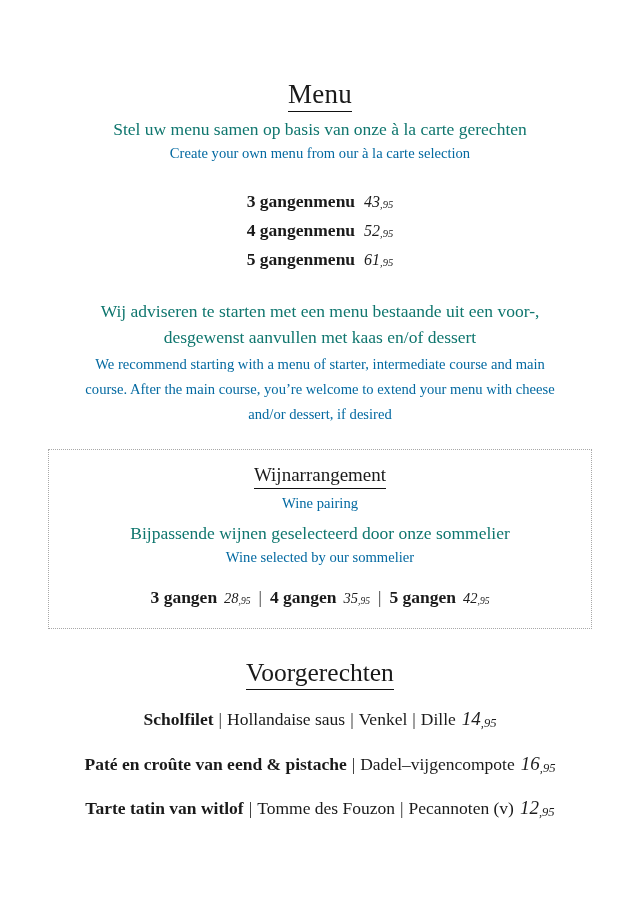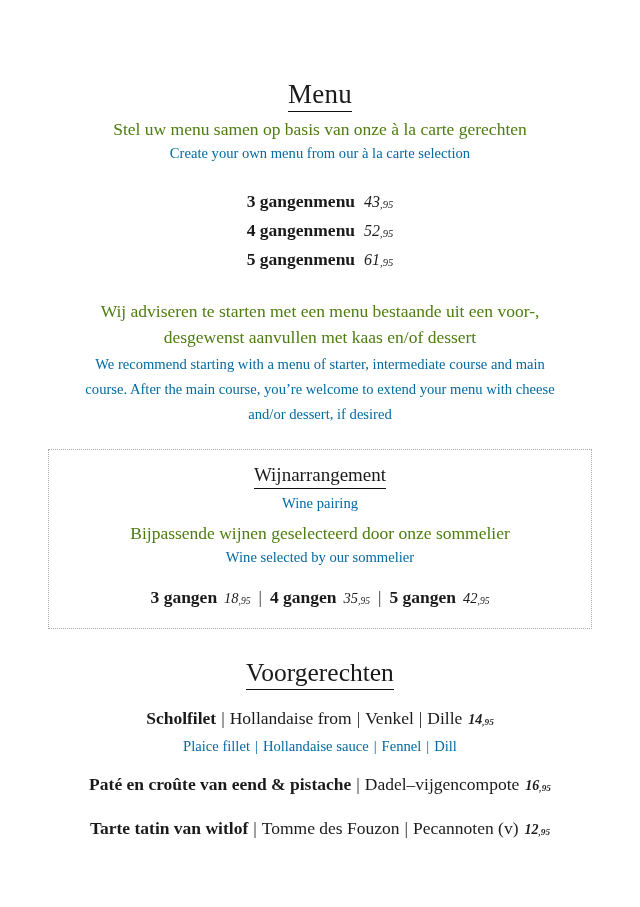--- a/index.html
+++ b/index.html
@@ -20,21 +20,21 @@
     box-sizing: border-box;
     padding: 78px 48px 0 48px;
     position: relative;
   }
 
   
   .center { text-align: center; }
   .nl {                       
     font-size: 17.5px;
     line-height: 25px;
-    color: #4d7c0f;
+    color: #0f766e;
   }
   .en {                       
     font-size: 14.6px;
     line-height: 21px;
     color: #0369a1;
   }
 
   
   .title-main {
     font-size: 27px;
@@ -123,21 +123,21 @@
   .starters { margin-top: 29px; }
   .starters-head-en { margin-top: 1px; font-size: 14.6px; }
   .dish { margin-top: 17px; }
   .dish-nl {
     font-size: 17.5px;
     line-height: 23px;
     white-space: nowrap;
   }
   .dish-nl .nm { font-weight: 700; }
   .dish-nl .sep { margin: 0 5px; color: #2a2a2a; }
-  .dish-nl .price { margin-left: 6px; font-size: 14px; font-weight: bold; }
+  .dish-nl .price { margin-left: 6px; font-size: 19px; }
   .dish-en {
     margin-top: 1px;
     font-size: 14.6px;
     line-height: 20px;
     white-space: nowrap;
   }
   .dish-en .sep { margin: 0 5px; }
 </style>
 </head>
 <body>
@@ -174,35 +174,32 @@
 
   <div class="wine-box">
     <div class="title-sub center">
       <span class="ul">Wijnarrangement</span>
     </div>
     <div class="en center sub-en">Wine pairing</div>
     <div class="nl center line-nl">Bijpassende wijnen geselecteerd door onze sommelier</div>
     <div class="en center line-en">Wine selected by our sommelier</div>
 
     <div class="wine-prices center">
-      <span class="nm">3 gangen</span><span class="price price-sm"><span>18</span><span class="cents">,95</span></span><span class="sep">|</span><span class="nm">4 gangen</span><span class="price price-sm"><span>35</span><span class="cents">,95</span></span><span class="sep">|</span><span class="nm">5 gangen</span><span class="price price-sm"><span>42</span><span class="cents">,95</span></span>
+      <span class="nm">3 gangen</span><span class="price price-sm"><span>28</span><span class="cents">,95</span></span><span class="sep">|</span><span class="nm">4 gangen</span><span class="price price-sm"><span>35</span><span class="cents">,95</span></span><span class="sep">|</span><span class="nm">5 gangen</span><span class="price price-sm"><span>42</span><span class="cents">,95</span></span>
     </div>
   </div>
 
   <div class="starters">
     <div class="title-section center">
       <span class="ul">Voorgerechten</span>
     </div>
 
     <div class="dish">
       <div class="dish-nl center">
-        <span class="nm">Scholfilet</span><span class="sep">|</span><span>Hollandaise from</span><span class="sep">|</span><span>Venkel</span><span class="sep">|</span><span>Dille</span><span class="price"><span>14</span><span class="cents">,95</span></span>
-      </div>
-      <div class="dish-en en center">
-        <span>Plaice fillet</span><span class="sep">|</span><span>Hollandaise sauce</span><span class="sep">|</span><span>Fennel</span><span class="sep">|</span><span>Dill</span>
+        <span class="nm">Scholfilet</span><span class="sep">|</span><span>Hollandaise saus</span><span class="sep">|</span><span>Venkel</span><span class="sep">|</span><span>Dille</span><span class="price"><span>14</span><span class="cents">,95</span></span>
       </div>
     </div>
 
     <div class="dish">
       <div class="dish-nl center">
         <span class="nm">Paté en croûte van eend &amp; pistache</span><span class="sep">|</span><span>Dadel–vijgencompote</span><span class="price"><span>16</span><span class="cents">,95</span></span>
       </div>
     </div>
 
     <div class="dish">

